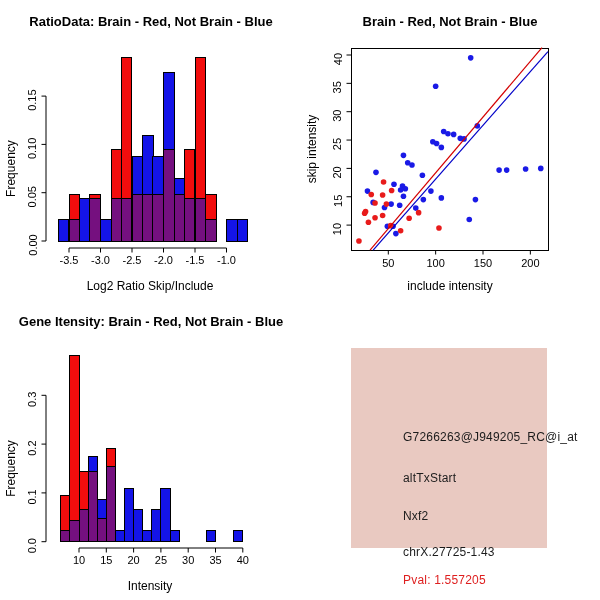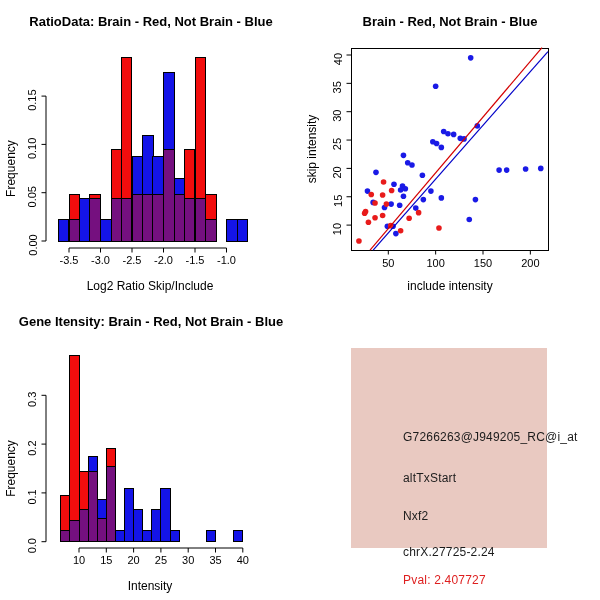--- a/index.html
+++ b/index.html
@@ -220,18 +220,18 @@
         <text x="150" y="290" fill="#000" font-size="12" font-family="&quot;Liberation Sans&quot;, sans-serif" text-anchor="middle">Intensity</text>
         <text x="151" y="26" fill="#000" font-size="13" font-family="&quot;Liberation Sans&quot;, sans-serif" text-anchor="middle" font-weight="bold">Gene Itensity: Brain - Red, Not Brain - Blue</text>
       </svg>
   </div>
 
   <div class="panel" style="left:300px;top:300px">
     <div id="info-box" style="background: rgb(233, 201, 193);">
       <div class="info-line" style="top: 82px; color: rgb(28, 28, 28);">G7266263@J949205_RC@i_at</div>
       <div class="info-line" style="top: 123px; color: rgb(28, 28, 28);">altTxStart</div>
       <div class="info-line" style="top: 161px; color: rgb(28, 28, 28); text-align: center;">Nxf2</div>
-      <div class="info-line" style="top: 197px; color: rgb(28, 28, 28);">chrX.27725-2.24</div>
-      <div class="info-line" style="top: 225px; color: rgb(222, 31, 31);">Pval: 2.407727</div>
+      <div class="info-line" style="top: 197px; color: rgb(28, 28, 28);">chrX.27725-1.43</div>
+      <div class="info-line" style="top: 225px; color: rgb(222, 31, 31);">Pval: 1.557205</div>
     </div>
   </div>
 
 </div>
 
 </body></html>

